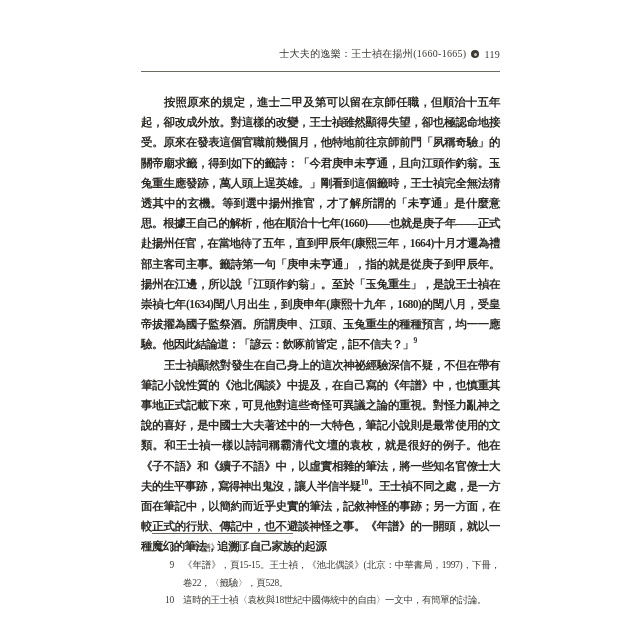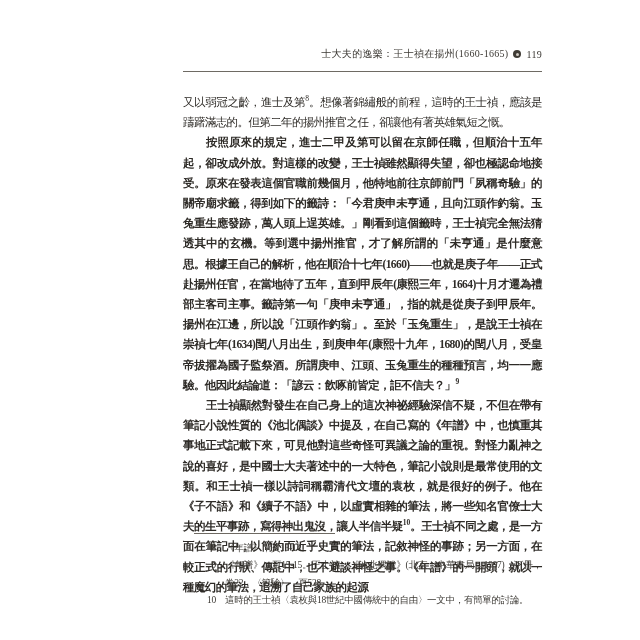--- a/index.html
+++ b/index.html
@@ -1,20 +1,20 @@
 <!DOCTYPE html>
 <html><head>
 <meta charset="utf-8">
 <style>
   html,body{margin:0;padding:0;}
   body{
     width:640px;height:640px;background:#ffffff;position:relative;overflow:hidden;
     font-family:"Liberation Serif","DejaVu Serif",serif;
   }
-  .page{position:absolute;inset:0;background:#ffffff;color:#2e2b27;margin-left:42px;}
+  .page{position:absolute;inset:0;background:#ffffff;color:#2e2b27;}
 
   
   .running-header{
     position:absolute;top:47px;left:141px;width:359px;
     display:flex;justify-content:flex-end;align-items:center;gap:5px;
     font-size:10px;color:#3b3833;letter-spacing:0.3px;white-space:nowrap;
   }
   .ornament{
     width:8px;height:8px;border-radius:50%;background:#3f3b35;
     display:inline-block;position:relative;flex:none;
@@ -57,21 +57,20 @@
 
   <div class="running-header">
     <span>士大夫的逸樂：王士禎在揚州(1660-1665)</span>
     <span class="ornament"></span>
     <span>119</span>
   </div>
 
   <div class="header-rule"></div>
 
   <div class="body-text" id="paragraphs">
-      <p>又以弱冠之齡，進士及第<sup>8</sup>。想像著錦繡般的前程，這時的王士禎，應該是躊躇滿志的。但第二年的揚州推官之任，卻讓他有著英雄氣短之慨。</p>
       <p class="indent">按照原來的規定，進士二甲及第可以留在京師任職，但順治十五年起，卻改成外放。對這樣的改變，王士禎雖然顯得失望，卻也極認命地接受。原來在發表這個官職前幾個月，他特地前往京師前門「夙稱奇驗」的關帝廟求籤，得到如下的籤詩：「今君庚申未亨通，且向江頭作釣翁。玉兔重生應發跡，萬人頭上逞英雄。」剛看到這個籤時，王士禎完全無法猜透其中的玄機。等到選中揚州推官，才了解所謂的「未亨通」是什麼意思。根據王自己的解析，他在順治十七年(1660)——也就是庚子年——正式赴揚州任官，在當地待了五年，直到甲辰年(康熙三年，1664)十月才遷為禮部主客司主事。籤詩第一句「庚申未亨通」，指的就是從庚子到甲辰年。揚州在江邊，所以說「江頭作釣翁」。至於「玉兔重生」，是說王士禎在崇禎七年(1634)閏八月出生，到庚申年(康熙十九年，1680)的閏八月，受皇帝拔擢為國子監祭酒。所謂庚申、江頭、玉兔重生的種種預言，均一一應驗。他因此結論道：「諺云：飲啄前皆定，詎不信夫？」<sup>9</sup></p>
       <p class="indent">王士禎顯然對發生在自己身上的這次神祕經驗深信不疑，不但在帶有筆記小說性質的《池北偶談》中提及，在自己寫的《年譜》中，也慎重其事地正式記載下來，可見他對這些奇怪可異議之論的重視。對怪力亂神之說的喜好，是中國士大夫著述中的一大特色，筆記小說則是最常使用的文類。和王士禎一樣以詩詞稱霸清代文壇的袁枚，就是很好的例子。他在《子不語》和《續子不語》中，以虛實相雜的筆法，將一些知名官僚士大夫的生平事跡，寫得神出鬼沒，讓人半信半疑<sup>10</sup>。王士禎不同之處，是一方面在筆記中，以簡約而近乎史實的筆法，記敘神怪的事跡；另一方面，在較正式的行狀、傳記中，也不避談神怪之事。《年譜》的一開頭，就以一種魔幻的筆法，追溯了自己家族的起源</p>
     </div>
 
   <div class="footnote-rule"></div>
 
   <div class="footnote-list" id="footnotes">
       <div class="fn">
         <span class="fn-num">8</span>
         <span class="fn-text">《年譜》，頁13-14。</span>

